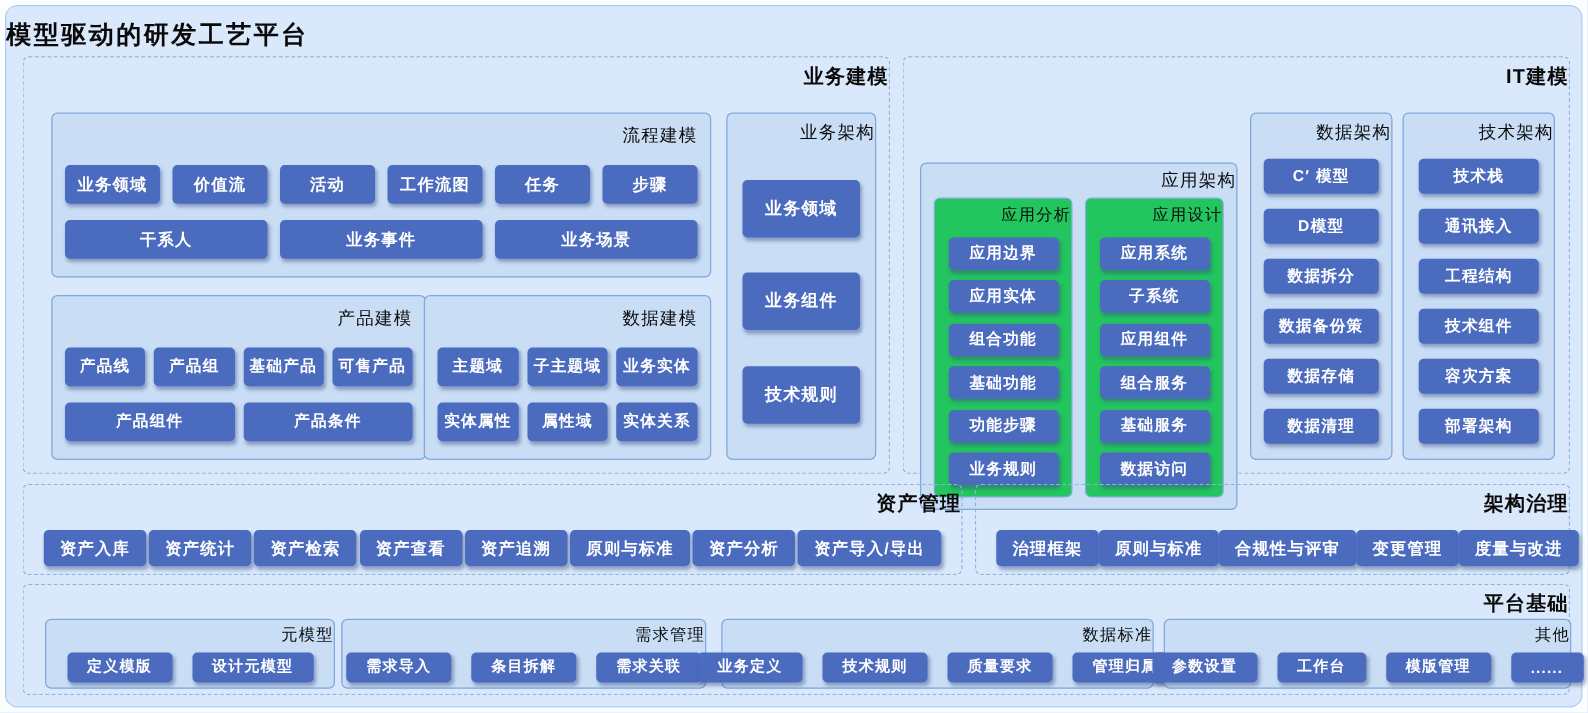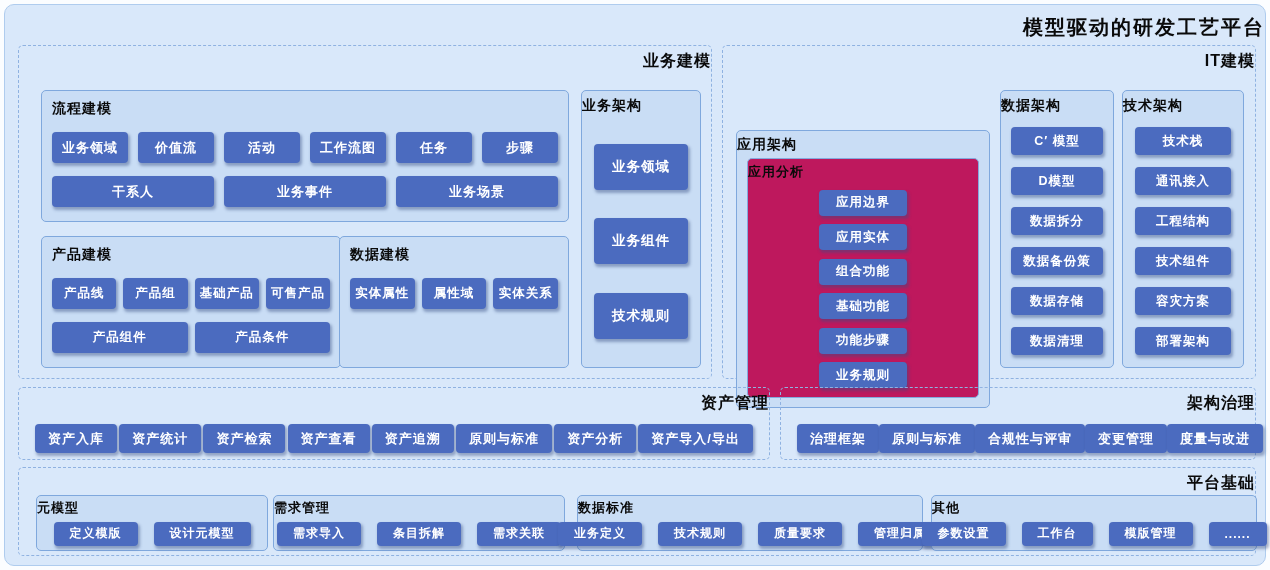--- a/index.html
+++ b/index.html
@@ -4,32 +4,32 @@
 <style>
   * { box-sizing: border-box; margin: 0; padding: 0; }
   html, body { width: 1270px; height: 570px; }
   body { font-family: "Liberation Sans", sans-serif; background: #fbfdff; position: relative; overflow: hidden; }
 
   .board {
     position: absolute; left: 4px; top: 4px; width: 1262px; height: 562px;
     background: #d9e8fa; border: 1px solid #afccee; border-radius: 10px;
   }
   .main-title {
-    position: absolute; top: 9px; left: 0; right: 0; text-align: right;
+    position: absolute; top: 9px; left: 0; right: 0; text-align: left;
     font-size: 20px; font-weight: bold; color: #0a0a0a; letter-spacing: 2px;
   }
 
   .section { position: absolute; border: 1px dashed #8fb2e1; border-radius: 5px; }
   .sec-title {
     position: absolute; top: 5px; left: 0; right: 0; text-align: right;
     font-size: 16px; font-weight: bold; color: #0a0a0a; letter-spacing: 1px;
   }
 
   .panel { position: absolute; background: #c9ddf5; border: 1px solid #7fa8dd; border-radius: 5px; }
-  .pnl-title { text-align: left; font-size: 14px; font-weight: bold; color: #0a0a0a; letter-spacing: 1px; }
+  .pnl-title { text-align: right; font-size: 14px; font-weight: normal; color: #0a0a0a; letter-spacing: 1px; }
 
   .btn {
     background: #4b6bbf; color: #ffffff; font-size: 13px; font-weight: bold;
     display: flex; align-items: center; justify-content: center;
     border-radius: 4px; white-space: nowrap; letter-spacing: 1px;
     box-shadow: 1.5px 2.5px 3px rgba(56, 78, 130, 0.45);
   }
 
   
   .sec-biz   { left: 13px;  top: 40px;  width: 694px;  height: 334px; }
@@ -61,21 +61,21 @@
   .vert-panel { display: flex; flex-direction: column; padding-top: 6px; }
   .vstack { flex: 1; display: flex; flex-direction: column; justify-content: space-evenly; align-items: center; }
   .btn-tall { width: 94px; height: 46px; font-size: 13.5px; }
   .btn-v { width: 92px; height: 28px; font-size: 12.5px; }
   .pnl-techarch .btn-v { width: 96px; }
 
   
   .pnl-apparch { padding-top: 5px; }
   .sub-wrap { position: absolute; top: 27px; bottom: 9px; left: 10px; right: 10px; display: flex; gap: 10px; }
   .sub-panel {
-    flex: 1; background: #be185d; border: 1px solid #83aade; border-radius: 5px;
+    flex: 1; background: #22c55e; border: 1px solid #83aade; border-radius: 5px;
     display: flex; flex-direction: column; padding-top: 4px;
   }
   .sub-panel .pnl-title { font-size: 13px; }
   .sub-panel .btn-v { width: 88px; height: 26px; font-size: 12.5px; }
 
   
   .bar-row { position: absolute; left: 16px; right: 16px; top: 36px; display: flex; justify-content: space-between; }
   .bar-row .btn { height: 29px; padding: 0 13px; }
 
   
@@ -123,20 +123,25 @@
         <div class="btn">可售产品</div>
       </div>
       <div class="btn-row">
         <div class="btn">产品组件</div>
         <div class="btn">产品条件</div>
       </div>
     </div>
 
     <div class="panel grid-panel pnl-datam">
       <div class="pnl-title">数据建模</div>
+      <div class="btn-row">
+        <div class="btn">主题域</div>
+        <div class="btn">子主题域</div>
+        <div class="btn">业务实体</div>
+      </div>
       <div class="btn-row">
         <div class="btn">实体属性</div>
         <div class="btn">属性域</div>
         <div class="btn">实体关系</div>
       </div>
     </div>
 
     <div class="panel vert-panel pnl-bizarch">
       <div class="pnl-title">业务架构</div>
       <div class="vstack">
@@ -157,20 +162,31 @@
           <div class="pnl-title">应用分析</div>
           <div class="vstack">
             <div class="btn btn-v">应用边界</div>
             <div class="btn btn-v">应用实体</div>
             <div class="btn btn-v">组合功能</div>
             <div class="btn btn-v">基础功能</div>
             <div class="btn btn-v">功能步骤</div>
             <div class="btn btn-v">业务规则</div>
           </div>
         </div>
+        <div class="sub-panel">
+          <div class="pnl-title">应用设计</div>
+          <div class="vstack">
+            <div class="btn btn-v">应用系统</div>
+            <div class="btn btn-v">子系统</div>
+            <div class="btn btn-v">应用组件</div>
+            <div class="btn btn-v">组合服务</div>
+            <div class="btn btn-v">基础服务</div>
+            <div class="btn btn-v">数据访问</div>
+          </div>
+        </div>
       </div>
     </div>
 
     <div class="panel vert-panel pnl-dataarch">
       <div class="pnl-title">数据架构</div>
       <div class="vstack">
         <div class="btn btn-v">C′ 模型</div>
         <div class="btn btn-v">D模型</div>
         <div class="btn btn-v">数据拆分</div>
         <div class="btn btn-v">数据备份策</div>

